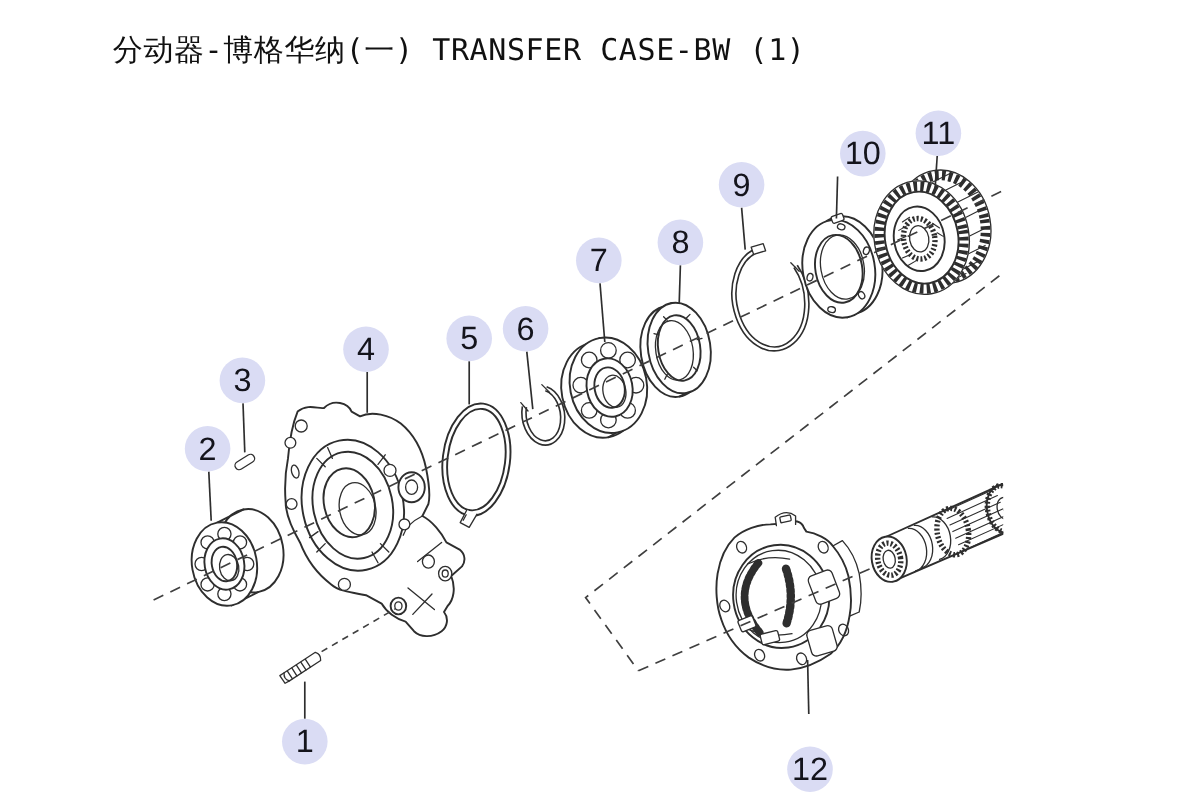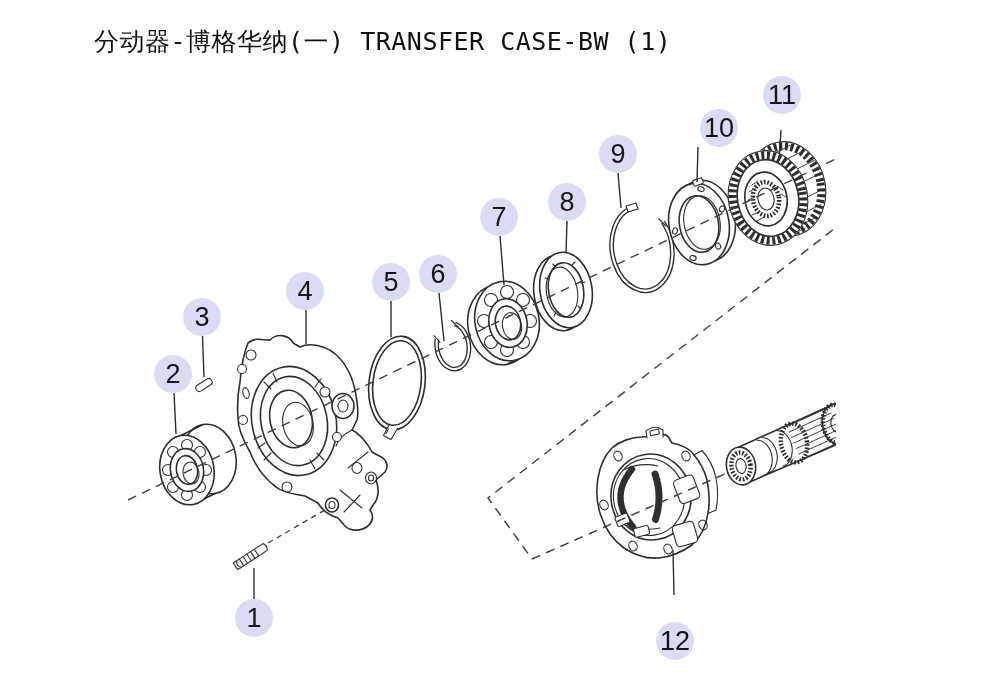--- a/index.html
+++ b/index.html
@@ -249,16 +249,16 @@
   <div class="badge" style="left:235px;top:599px">1</div>
   <div class="badge" style="left:154px;top:355px">2</div>
   <div class="badge" style="left:183px;top:298px">3</div>
   <div class="badge" style="left:286px;top:272px">4</div>
   <div class="badge" style="left:372px;top:263px">5</div>
   <div class="badge" style="left:419px;top:255px">6</div>
   <div class="badge" style="left:480px;top:198px">7</div>
   <div class="badge" style="left:548px;top:183px">8</div>
   <div class="badge" style="left:599px;top:135px">9</div>
   <div class="badge" style="left:700px;top:109px">10</div>
-  <div class="badge" style="left:763px;top:76px">11</div>
+  <div class="badge" style="left:763px;top:92px">11</div>
   <div class="badge" style="left:656px;top:622px">12</div>
 
 </div>
 
 </body></html>

